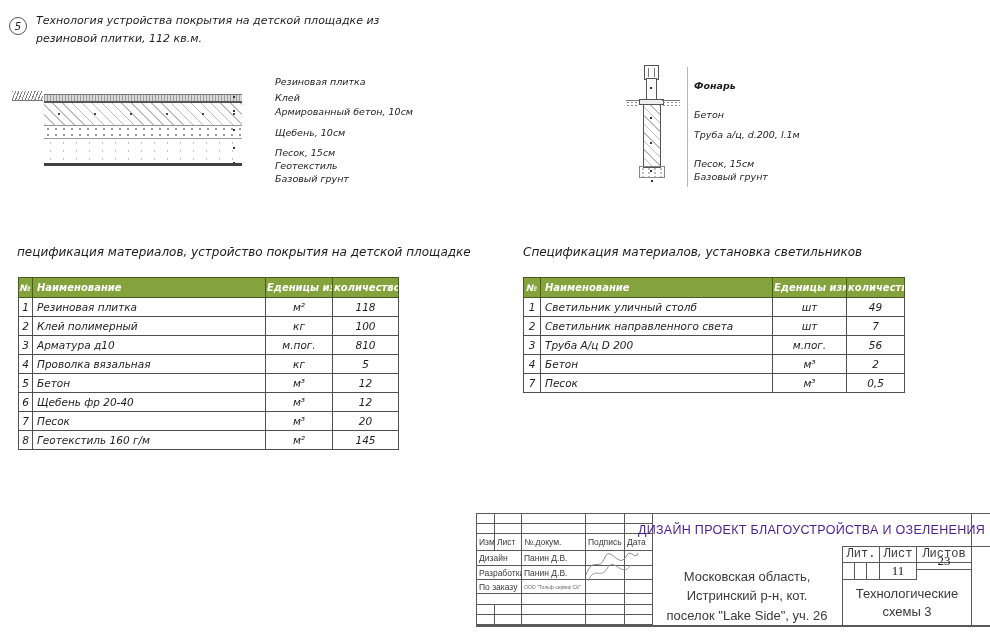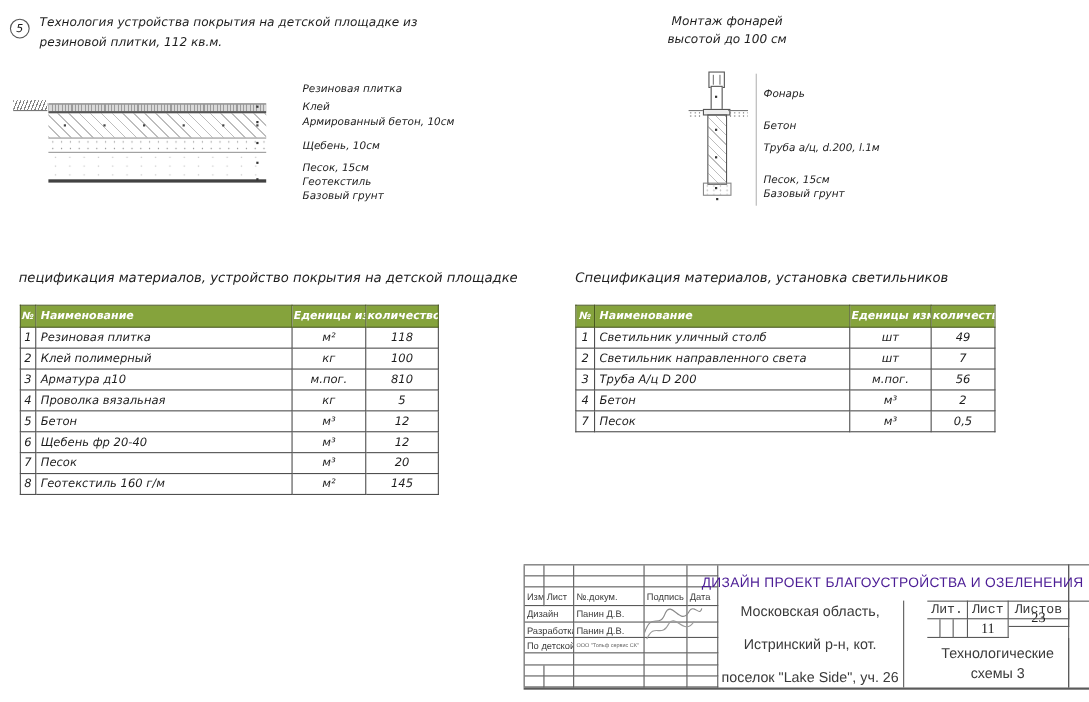--- a/index.html
+++ b/index.html
@@ -72,22 +72,22 @@
      grid-template-columns:18px 27px 64px 39px 28px;
      grid-template-rows:10px 10px 17px 15px 14px 14px 11px 10px 10px;}
   .tb-grid div{border-right:1px solid #5a5a5a;border-bottom:1px solid #5a5a5a;box-sizing:border-box;
      font-family:"Liberation Sans",sans-serif;font-size:8.5px;color:#3a3a3a;
      display:flex;align-items:center;padding-left:2px;overflow:hidden;white-space:nowrap;}
   .tb-grid .sp2{grid-column:span 2;}
   .tb-grid .tiny{font-size:5px;color:#666;}
   .tb-title{position:absolute;left:652px;top:514px;width:320px;height:32px;border-right:1px solid #5a5a5a;
      box-sizing:border-box;display:flex;align-items:center;justify-content:center;
      font-family:"Liberation Sans",sans-serif;font-size:12.5px;color:#4c1d95;letter-spacing:.3px;white-space:nowrap;}
-  .tb-loc{position:absolute;left:652px;top:546px;width:170px;height:79px;box-sizing:border-box;
-     border-right:1px solid #5a5a5a;display:flex;flex-direction:column;align-items:center;justify-content:space-between;
+  .tb-loc{position:absolute;left:652px;top:546px;width:191px;height:79px;box-sizing:border-box;
+     border-right:1px solid #5a5a5a;display:flex;flex-direction:column;align-items:center;justify-content:flex-end;
      font-family:"Liberation Sans",sans-serif;font-size:13px;color:#3a3a3a;line-height:1.5;text-align:center;}
   .tb-cell{position:absolute;box-sizing:border-box;border-right:1px solid #5a5a5a;border-bottom:1px solid #5a5a5a;
      display:flex;align-items:center;justify-content:center;font-family:Liberation Mono, monospace;
      font-size:12px;color:#3a3a3a;}
   .tb-num{font-family:Liberation Serif, serif;font-size:13px;color:#222;}
   .tb-doc{position:absolute;left:843px;top:580px;width:129px;height:45px;box-sizing:border-box;
      border-right:1px solid #5a5a5a;display:flex;flex-direction:column;align-items:center;justify-content:center;
      font-family:"Liberation Sans",sans-serif;font-size:13px;color:#3a3a3a;line-height:1.35;text-align:center;}
   .sig{position:absolute;left:583px;top:547px;}
 </style>
@@ -95,24 +95,20 @@
 <body>
 
 <div class="sheet">
 
   <div class="note-circle hw">5</div>
   <div class="note-text hw">
     <div>Технология устройства покрытия на детской площадке из</div>
     <div>резиновой плитки, 112 кв.м.</div>
   </div>
 
-  <div class="lantern-title hw">
-    <div>Монтаж фонарей</div>
-    <div>высотой до 100 см</div>
-  </div>
 
   <div class="diagL">
     <div class="gnd-hatch"></div>
     <div class="sec">
       <div class="layer-tile"></div>
       <div class="layer-glue"></div>
       <div class="layer-conc">
         <span class="cmark" style="left:14px;top:10px;"></span>
         <span class="cmark" style="left:50px;top:10px;"></span>
         <span class="cmark" style="left:86px;top:10px;"></span>
@@ -152,21 +148,21 @@
     <div class="lsand"></div>
     <div>
       <span class="rdot" style="left:30px;top:25px;"></span>
       <span class="rdot" style="left:30px;top:55px;"></span>
       <span class="rdot" style="left:30px;top:80px;"></span>
       <span class="rdot" style="left:30px;top:108px;"></span>
       <span class="rdot" style="left:31px;top:118px;"></span>
     </div>
     <div class="leaderline"></div>
   </div>
-  <div class="dlabR hw" style="top:80px;">Фонарь</div>
+  <div class="dlabR hw" style="top:80px;font-weight:bold;">Фонарь</div>
   <div class="dlabR hw" style="top:109px;">Бетон</div>
   <div class="dlabR hw" style="top:129px;">Труба а/ц, d.200, l.1м</div>
   <div class="dlabR hw" style="top:158px;">Песок, 15см</div>
   <div class="dlabR hw" style="top:171px;">Базовый грунт</div>
 
   <div class="spec-title hw" style="left:17px;top:245px;">пецификация материалов, устройство покрытия на детской площадке</div>
   <table class="spec hw" style="left:18px;top:277px;width:380px;">
     <colgroup>
         <col style="width:14px;">
         <col style="width:233px;">
@@ -302,21 +298,21 @@
       <div>Подпись</div>
       <div>Дата</div>
       <div class="sp2">Дизайн</div>
       <div>Панин Д.В.</div>
         <div></div>
         <div></div>
       <div class="sp2">Разработка</div>
       <div>Панин Д.В.</div>
         <div></div>
         <div></div>
-      <div class="sp2">По детской</div>
+      <div class="sp2">По заказу</div>
       <div class="tiny">ООО "Тольф сервис СК"</div>
         <div></div>
         <div></div>
       <div class="sp2"></div>
         <div></div>
         <div></div>
         <div></div>
       <div></div>
         <div></div>
         <div></div>

